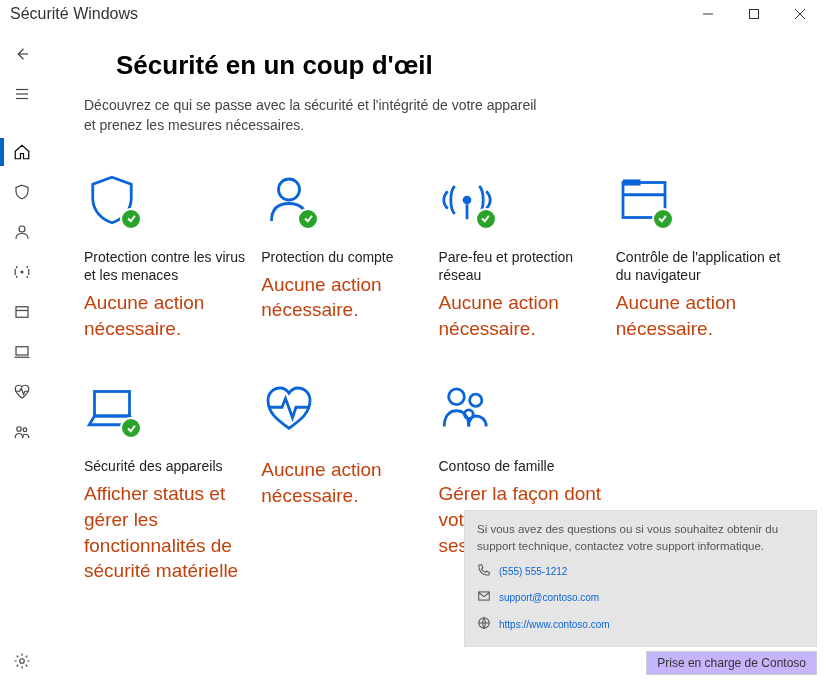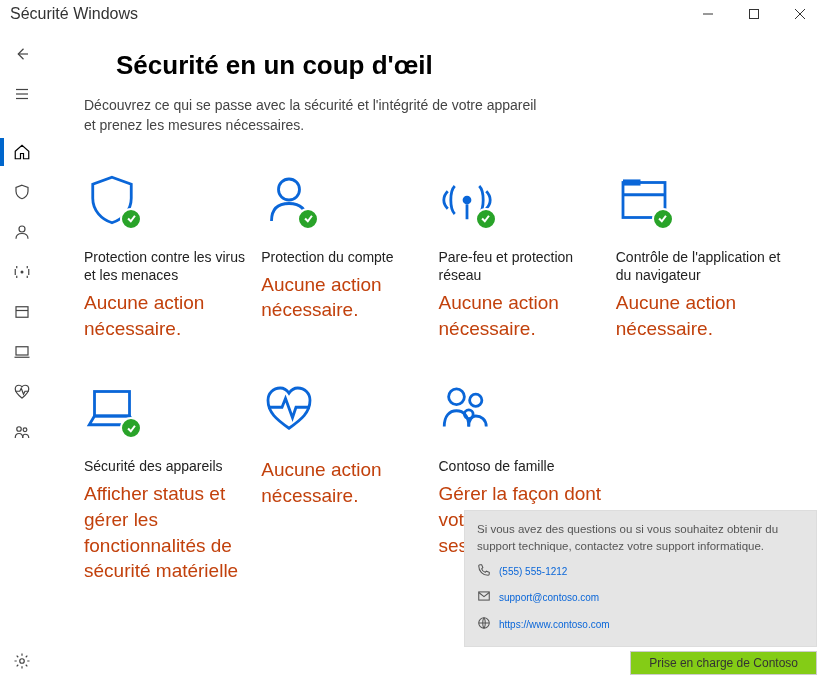--- a/index.html
+++ b/index.html
@@ -70,22 +70,22 @@
       padding:10px 0 12px 12px; font-size:11.5px; color:#555;
       line-height:1.45;
     }
     .support-panel .row {
       display:flex; align-items:center; gap:8px; margin-top:8px; font-size:10px;
     }
     .support-panel .row .link { color:#0a66d8; }
     .support-panel .row svg { width:14px; height:14px; stroke:#555; fill:none; stroke-width:1.8; flex-shrink:0; }
     .support-footer {
       position:absolute; right:6px; bottom:6px;
-      background:#84cc16; border:1px solid #ccc;
-      padding:4px 18px; font-size:12px; color:#333;
+      background:#c4b5fd; border:1px solid #ccc;
+      padding:4px 10px; font-size:12px; color:#333;
     }
   </style>
 </head>
 <body>
 
 <div class="titlebar">
   <span>Sécurité Windows</span>
   <div class="controls">
     <div class="winbtn">
       <svg viewBox="0 0 10 10">

